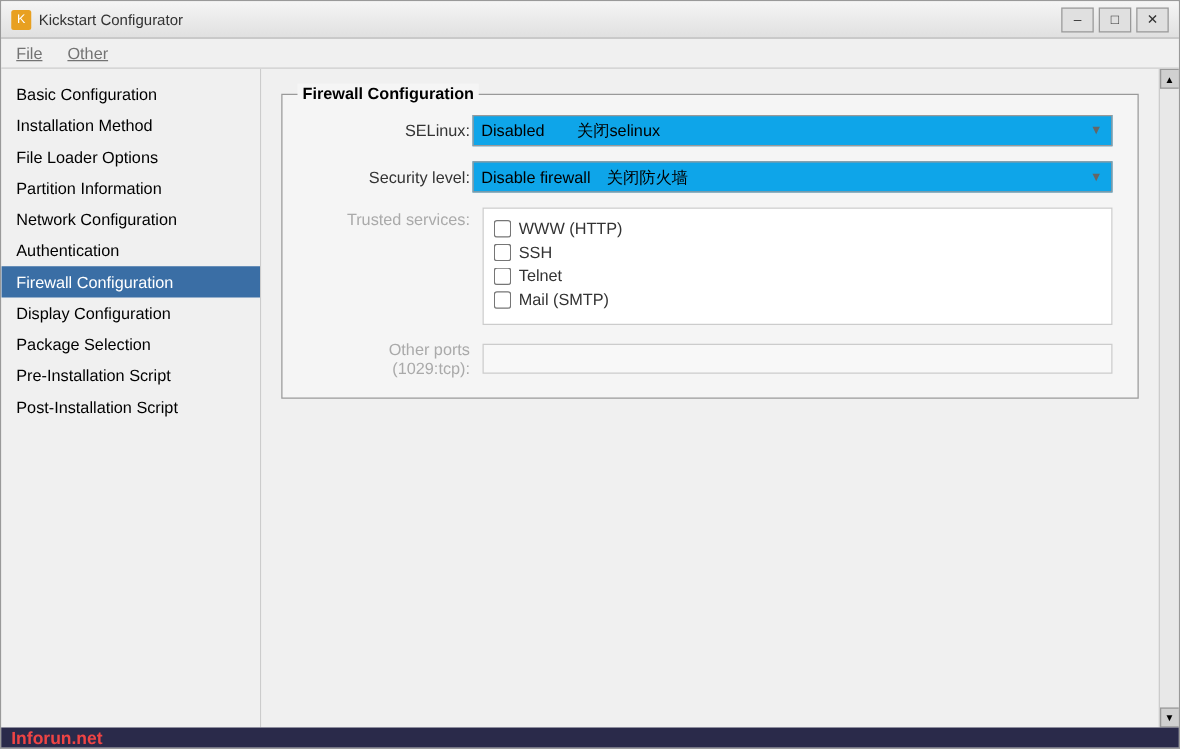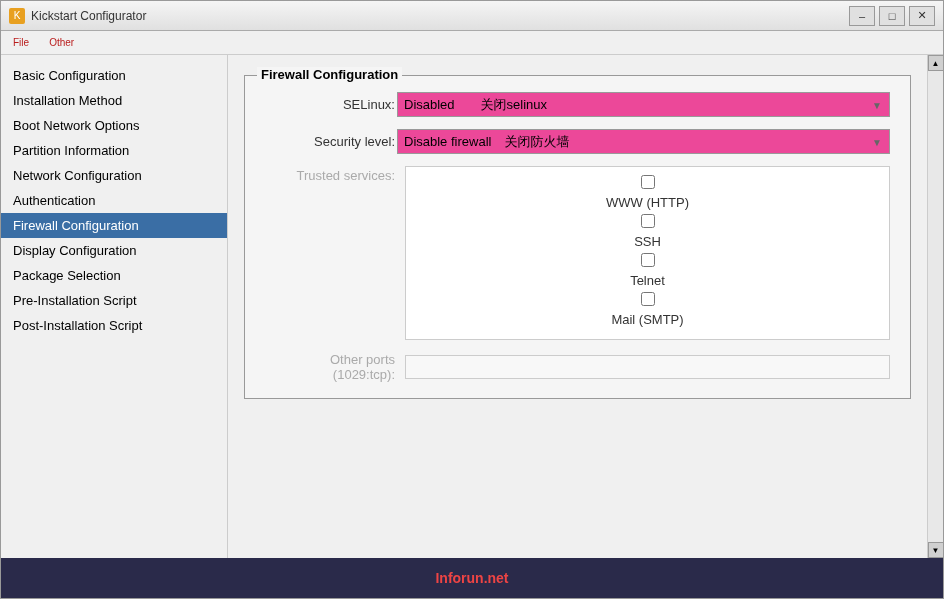--- a/index.html
+++ b/index.html
@@ -72,30 +72,31 @@
       border-bottom: 1px solid #ccc;
       padding: 2px 4px;
       display: flex;
       gap: 4px;
       height: 24px;
       align-items: center;
     }
     .menu-item {
       padding: 2px 8px;
       cursor: pointer;
-      font-size: 10px;
-      color: #b91c1c;
+      font-size: 13px;
+      color: #737373;
+      text-decoration: underline;
     }
     .content {
       display: flex;
       flex: 1;
       overflow: hidden;
     }
     .sidebar {
-      width: 227px;
+      width: 208px;
       background: #f0f0f0;
       border-right: 1px solid #ccc;
       padding: 8px 0;
       overflow-y: auto;
     }
     .sidebar-item {
       padding: 5px 12px;
       cursor: pointer;
       font-size: 13px;
       color: #000;
@@ -120,21 +121,21 @@
     .form-label {
       width: 130px;
       text-align: right;
       color: #333;
       font-size: 13px;
       flex-shrink: 0;
     }
     .select-box {
       width: 100%;
       padding: 4px 6px;
-      background: #ec4899;
+      background: #0ea5e9;
       border: 1px solid #999;
       font-size: 13px;
       appearance: none;
       -webkit-appearance: none;
       cursor: pointer;
       position: relative;
     }
     .select-wrapper {
       position: relative;
       flex: 1;
@@ -167,21 +168,20 @@
       flex: 1;
       background: white;
       border: 1px solid #ccc;
       padding: 8px;
     }
     .checkbox-row {
       display: flex;
       align-items: center;
       gap: 6px;
       margin-bottom: 4px;
-      flex-direction: column;
     }
     .checkbox-row input[type="checkbox"] {
       width: 14px;
       height: 14px;
     }
     .checkbox-label {
       font-size: 13px;
       color: #333;
     }
     .other-ports-row {
@@ -218,26 +218,25 @@
       height: 16px;
       background: #d0d0d0;
       border: 1px solid #999;
       display: flex;
       align-items: center;
       justify-content: center;
       font-size: 8px;
       cursor: pointer;
     }
     .bottom-bar {
-      height: 40px;
+      height: 16px;
       background: #2a2a4a;
       display: flex;
       align-items: center;
       padding: 0 8px;
-      justify-content: center;
     }
     .bottom-text {
       color: #e44;
       font-size: 14px;
       font-weight: bold;
     }
   </style>
 </head>
 <body>
 
@@ -260,21 +259,21 @@
   <div class="menu-bar">
     <div class="menu-item">File</div>
     <div class="menu-item">Other</div>
   </div>
 
   <div class="content">
 
     <div class="sidebar">
       <div class="sidebar-item">Basic Configuration</div>
       <div class="sidebar-item">Installation Method</div>
-      <div class="sidebar-item">Boot Network Options</div>
+      <div class="sidebar-item">File Loader Options</div>
       <div class="sidebar-item">Partition Information</div>
       <div class="sidebar-item">Network Configuration</div>
       <div class="sidebar-item">Authentication</div>
       <div class="sidebar-item active">Firewall Configuration</div>
       <div class="sidebar-item">Display Configuration</div>
       <div class="sidebar-item">Package Selection</div>
       <div class="sidebar-item">Pre-Installation Script</div>
       <div class="sidebar-item">Post-Installation Script</div>
     </div>
 

